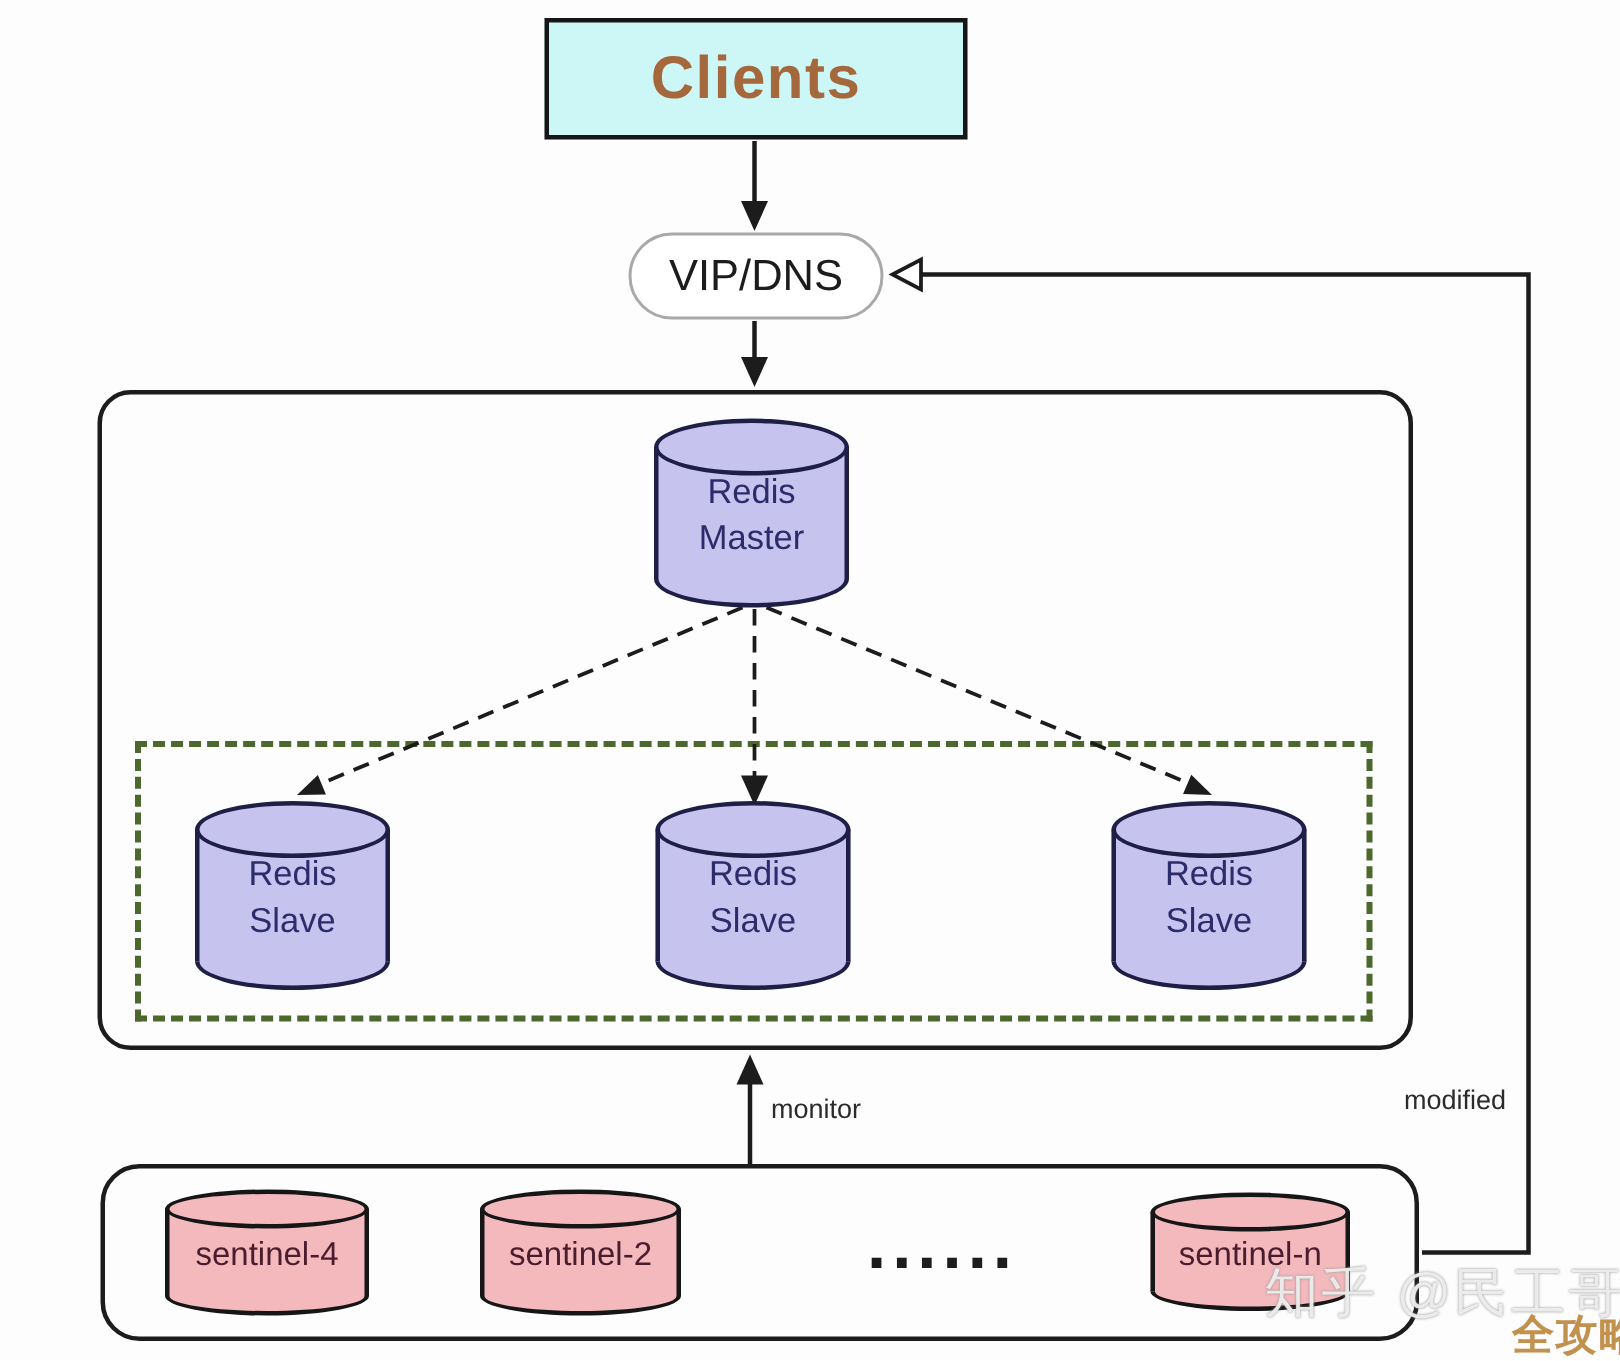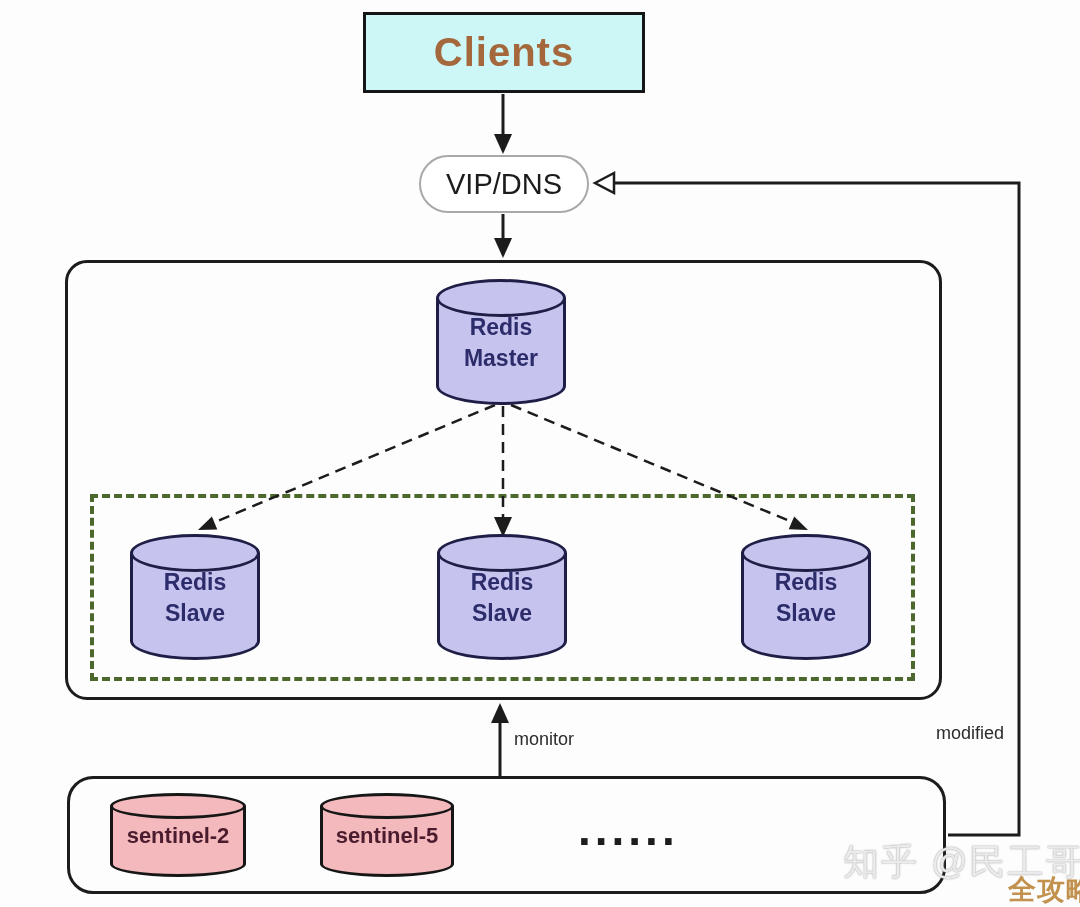--- a/index.html
+++ b/index.html
@@ -35,21 +35,21 @@
     border:3px solid #1c1c1c;border-radius:26px;background:transparent;
   }
   
   .cyl{position:absolute;z-index:3;}
   .cyl .top,.cyl .bot,.cyl .body{position:absolute;box-sizing:border-box;}
   .cyl .top{left:0;right:0;top:0;border-radius:50%;z-index:3;}
   .cyl .bot{left:0;right:0;bottom:0;border-radius:50%;z-index:1;}
   .cyl .body{left:0;right:0;z-index:2;}
   .cyl .lbl{
     position:absolute;left:0;right:0;z-index:4;text-align:center;
-    white-space:pre-line;font-weight:bold;
+    white-space:pre-line;font-weight:normal;
   }
   .cyl.purple .top,.cyl.purple .bot{background:#c6c3ee;border:3px solid #1e1e46;}
   .cyl.purple .body{background:#c6c3ee;border-left:3px solid #1e1e46;border-right:3px solid #1e1e46;}
   .cyl.purple .top,.cyl.purple .bot{height:38px;}
   .cyl.purple .body{top:19px;bottom:19px;}
   .cyl.purple .lbl{top:50%;transform:translateY(-48%);font-size:23px;color:#2c2c6b;line-height:1.35;}
   .cyl.pink .top,.cyl.pink .bot{background:#f4b9bc;border:3px solid #161616;height:26px;}
   .cyl.pink .body{background:#f4b9bc;border-left:3px solid #161616;border-right:3px solid #161616;top:13px;bottom:13px;}
   .cyl.pink .lbl{top:50%;transform:translateY(-46%);font-size:22px;color:#4a1c2e;}
   
@@ -139,27 +139,33 @@
     <div class="body"></div>
     <div class="top"></div>
     <div class="lbl">Redis
 Slave</div>
   </div>
 
   <div class="cyl pink" style="left:110px;top:793px;width:136px;height:84px;">
     <div class="bot"></div>
     <div class="body"></div>
     <div class="top"></div>
-    <div class="lbl">sentinel-2</div>
+    <div class="lbl">sentinel-4</div>
   </div>
   <div class="cyl pink" style="left:320px;top:793px;width:134px;height:84px;">
     <div class="bot"></div>
     <div class="body"></div>
     <div class="top"></div>
-    <div class="lbl">sentinel-5</div>
+    <div class="lbl">sentinel-2</div>
+  </div>
+  <div class="cyl pink" style="left:767px;top:795px;width:133px;height:79px;">
+    <div class="bot"></div>
+    <div class="body"></div>
+    <div class="top"></div>
+    <div class="lbl">sentinel-n</div>
   </div>
 
   <div class="dots">......</div>
 
   <div class="edge-label" style="left:514px;top:729px;">monitor</div>
   <div class="edge-label" style="left:936px;top:723px;">modified</div>
 
   <div class="wm-brand">知乎 @民工哥</div>
   <div class="wm-badge">全攻略</div>
 

